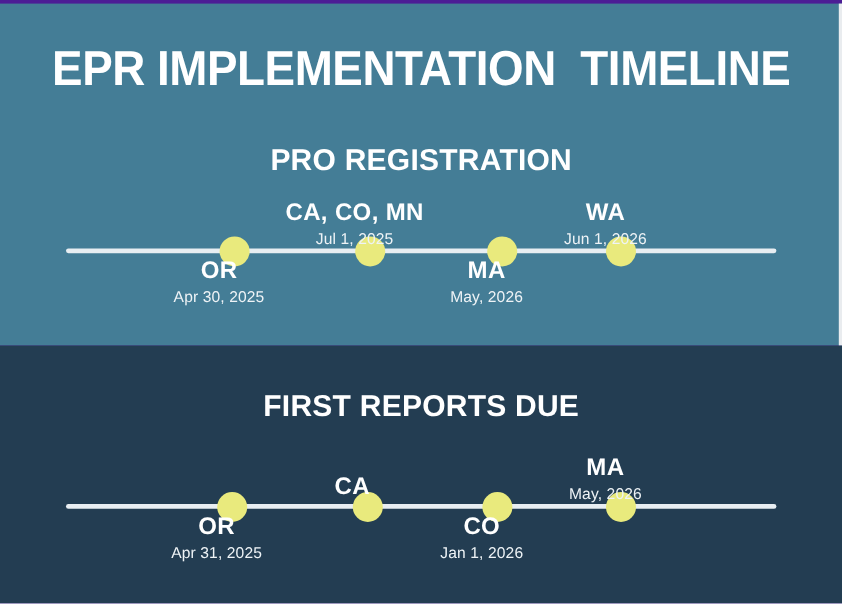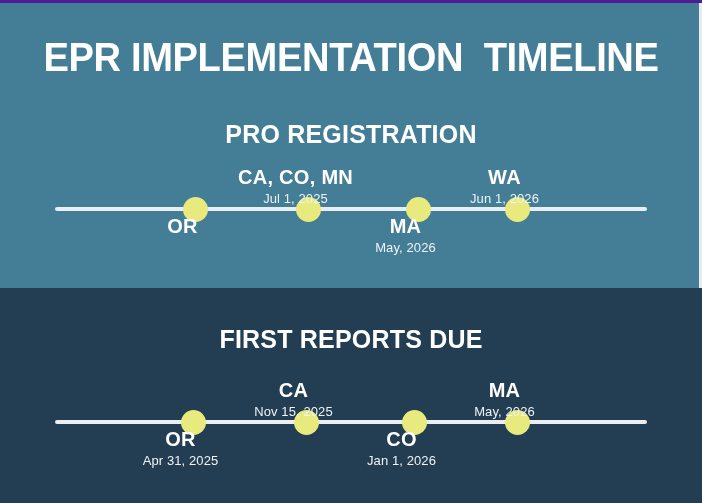--- a/index.html
+++ b/index.html
@@ -140,20 +140,21 @@
   <div class="main-title">EPR IMPLEMENTATION  TIMELINE</div>
 
   <div class="section-heading heading-top">PRO REGISTRATION</div>
 
   <div class="timeline timeline-top">
     <div class="rail"></div>
 
     <div class="node" style="left:195px;">
       <div class="label below">
         <span class="place">OR</span>
+        <span class="date">Apr 30, 2025</span>
       </div>
     </div>
 
     <div class="node" style="left:308px;">
       <div class="label above">
         <span class="place">CA, CO, MN</span>
         <span class="date">Jul 1, 2025</span>
       </div>
     </div>
 
@@ -182,21 +183,20 @@
     <div class="node" style="left:193px;">
       <div class="label below">
         <span class="place">OR</span>
         <span class="date">Apr 31, 2025</span>
       </div>
     </div>
 
     <div class="node" style="left:306px;">
       <div class="label above">
         <span class="place">CA</span>
-        <span class="date">Nov 15, 2025</span>
       </div>
     </div>
 
     <div class="node" style="left:414px;">
       <div class="label below">
         <span class="place">CO</span>
         <span class="date">Jan 1, 2026</span>
       </div>
     </div>
 

